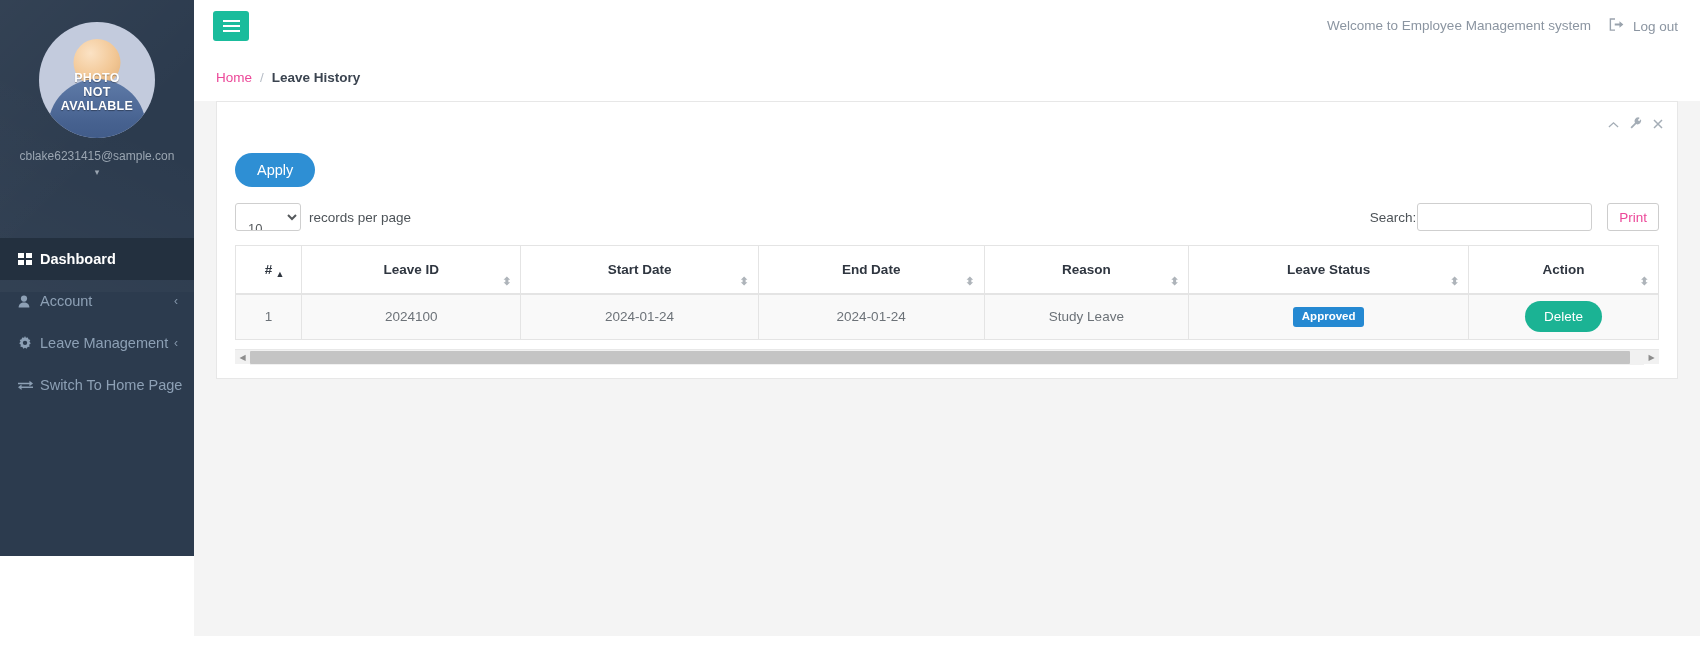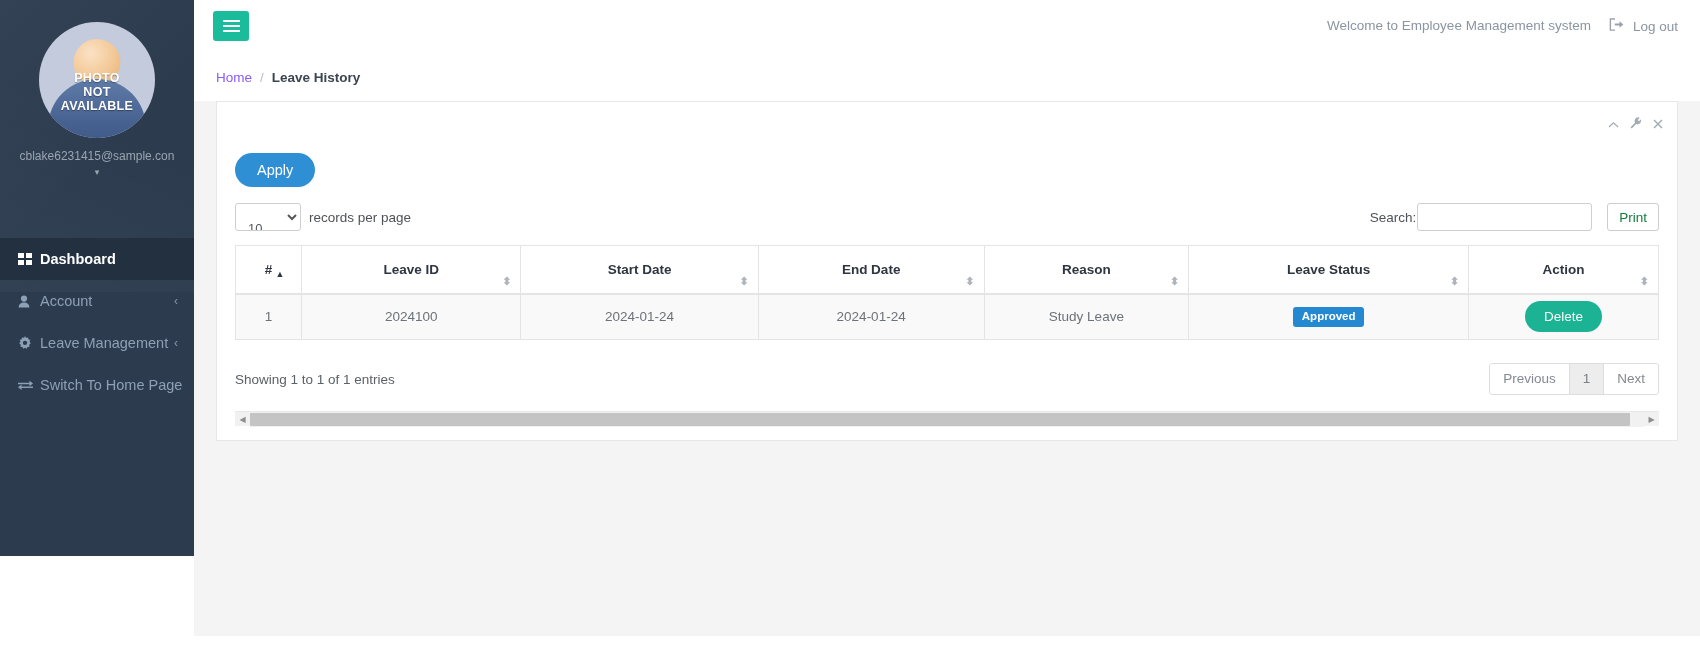--- a/index.html
+++ b/index.html
@@ -172,21 +172,21 @@
 
   .breadcrumb {
     padding: 18px 0 16px 22px;
     font-size: 13.5px;
     color: #7b8594;
     display: flex;
     align-items: center;
     gap: 8px;
     background: #ffffff;
   }
-  .breadcrumb .crumb-link { color: #8b5cf6; cursor: pointer; text-decoration: none; }
+  .breadcrumb .crumb-link { color: #ec4899; cursor: pointer; text-decoration: none; }
   .breadcrumb .sep { color: #b7bec7; }
   .breadcrumb .crumb-current { color: #3b4450; font-weight: bold; }
 
   .content {
     background: #f4f4f4;
     min-height: 535px;
     padding: 0 22px 0 22px;
     position: relative;
   }
   .panel {
@@ -250,21 +250,21 @@
     font-family: inherit;
     background: #ffffff;
   }
   .btn-print {
     margin-left: 15px;
     height: 28px;
     padding: 0 11px;
     border: 1px solid #cdcdcd;
     border-radius: 3px;
     background: #ffffff;
-    color: #15803d;
+    color: #ec4899;
     font-size: 13.5px;
     cursor: pointer;
     font-family: inherit;
   }
 
   table.dt { width: 100%; border-collapse: collapse; margin-top: 14px; }
   table.dt th {
     border: 1px solid #e4e4e4;
     border-bottom: 2px solid #e4e4e4;
     background: #ffffff;
@@ -549,28 +549,20 @@
                 <td>
                   <span class="badge-approved">Approved</span>
                 </td>
                 <td>
                   <button class="btn-delete">Delete</button>
                 </td>
               </tr>
             </tbody>
           </table>
 
-          <div class="bottom-row">
-            <span class="info-text">Showing 1 to 1 of 1 entries</span>
-            <span class="pager">
-              <a>Previous</a>
-              <a class="current">1</a>
-              <a>Next</a>
-            </span>
-          </div>
 
           <div class="hscroll">
             <span class="arrow">◀</span>
             <span class="track">
               <span class="thumb"></span>
             </span>
             <span class="arrow">▶</span>
           </div>
 
         </div>

